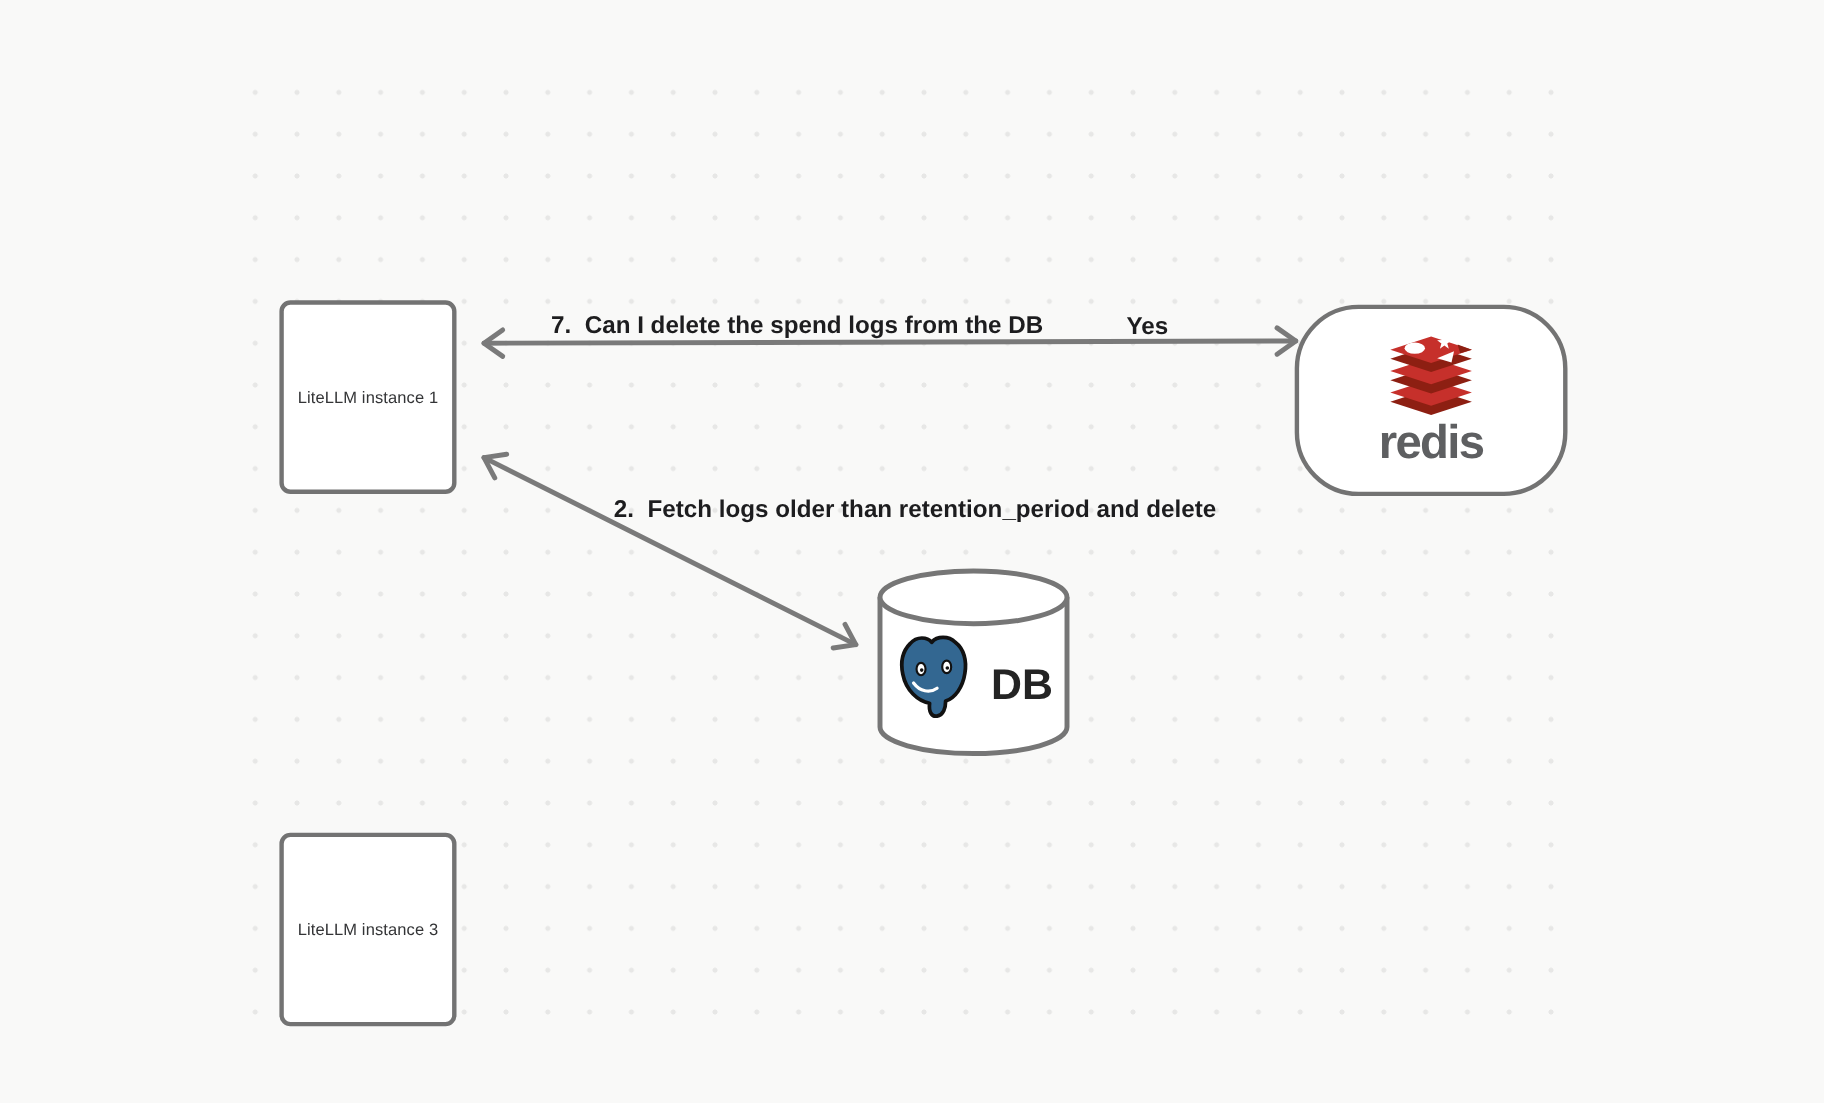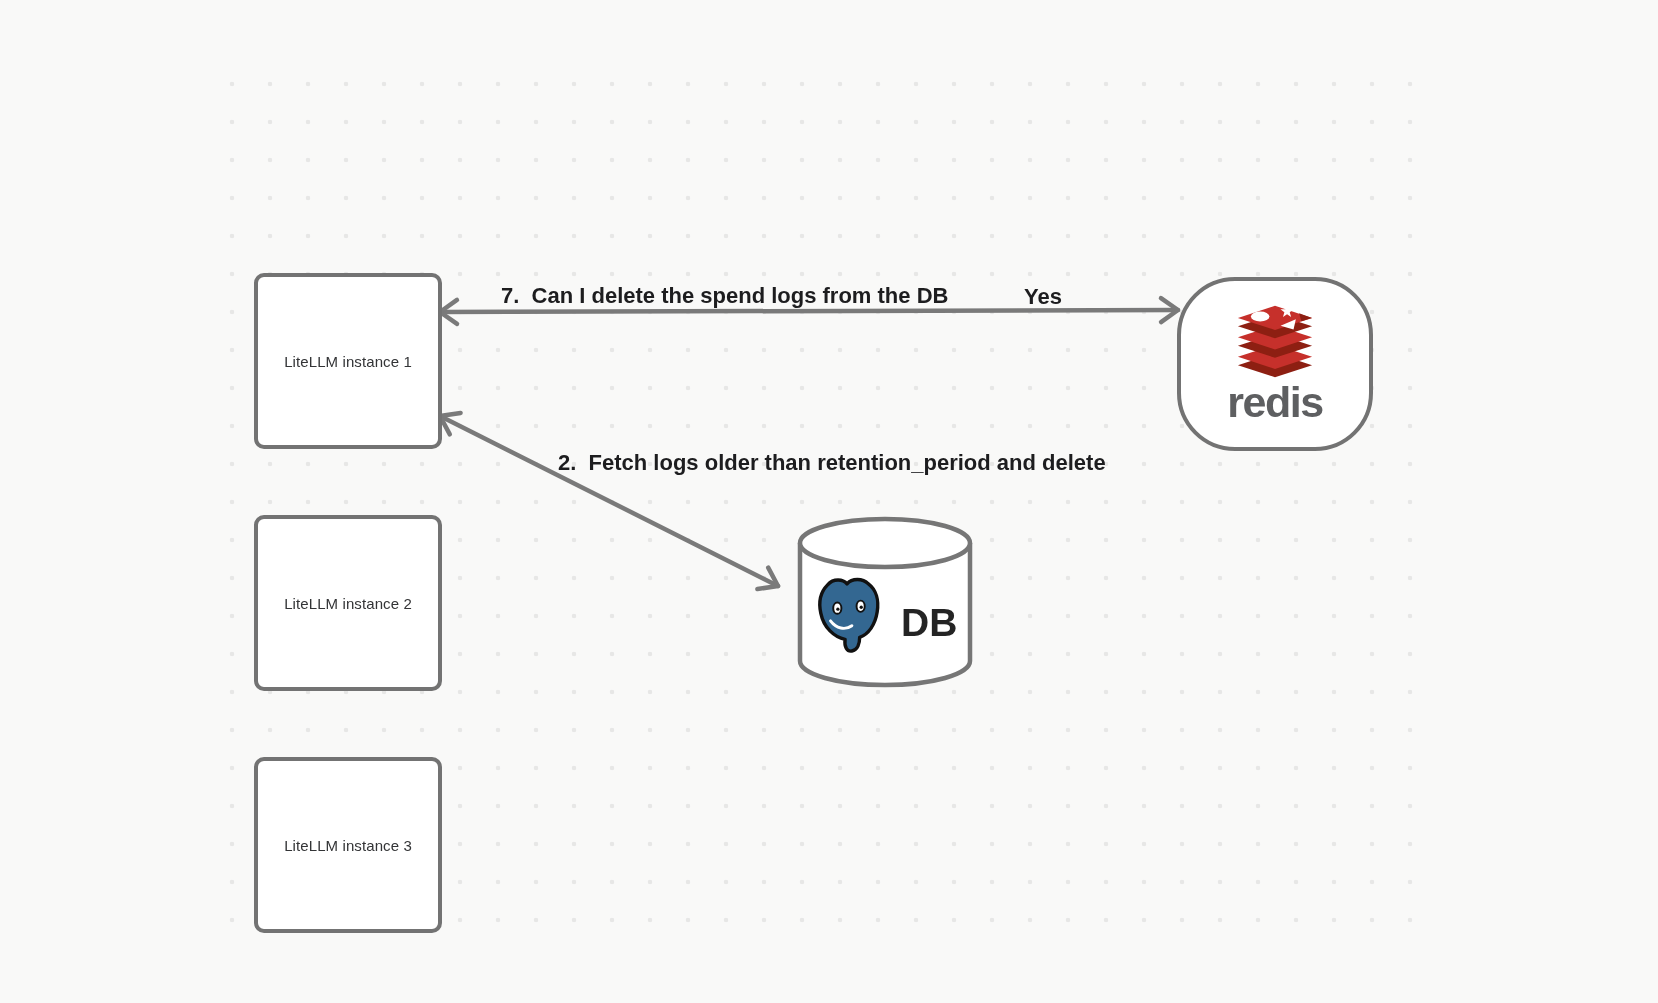--- a/index.html
+++ b/index.html
@@ -12,24 +12,24 @@
     position:absolute;left:213px;top:65px;width:1216px;height:874px;
     background-image:radial-gradient(circle,#e7e7e6 2px,rgba(231,231,230,0) 2.6px);
     background-size:38px 38px;background-position:0 0;
   }
   .wires{position:absolute;left:0;top:0;}
   .wire{stroke:#7a7a7a;stroke-width:4.5;stroke-linecap:round;}
   .node{
     position:absolute;background:#fff;border:4px solid #737373;border-radius:10px;
     display:flex;align-items:center;justify-content:center;box-sizing:border-box;
   }
-  .instance{width:188px;height:176px;left:254px;}
+  .instance{width:161px;height:176px;left:254px;}
   .node-label{font-size:15px;color:#333436;letter-spacing:.1px;}
   .redis-node{
-    position:absolute;left:1177px;top:277px;width:196px;height:174px;box-sizing:border-box;
+    position:absolute;left:1177px;top:277px;width:248px;height:174px;box-sizing:border-box;
     background:#fff;border:4px solid #737373;border-radius:58px;
     display:flex;flex-direction:column;align-items:center;justify-content:center;
   }
   .redis-word{
     font-size:43px;font-weight:700;color:#5e5f61;letter-spacing:-1.5px;line-height:1;
     margin-top:1px;
   }
   .db-group{position:absolute;left:797px;top:516px;width:176px;height:172px;}
   .cyl{position:absolute;left:0;top:0;}
   .pg{position:absolute;left:16px;top:60px;}
@@ -53,23 +53,20 @@
       <marker id="ah" viewBox="-24 -18 28 36" markerWidth="28" markerHeight="36" refX="0" refY="0" orient="auto-start-reverse" markerUnits="userSpaceOnUse">
         <path d="M-17,-12 L0,0 L-17,12" fill="none" stroke="#7a7a7a" stroke-width="4.5" stroke-linecap="round" stroke-linejoin="round"></path>
       </marker>
     </defs>
     <line class="wire" x1="440" y1="312" x2="1178" y2="310" marker-start="url(#ah)" marker-end="url(#ah)"></line>
     <line class="wire" x1="440" y1="416" x2="778" y2="586" marker-start="url(#ah)" marker-end="url(#ah)"></line>
   </svg>
 
   <div class="node instance" style="top:273px">
     <div class="node-label">LiteLLM instance 1</div>
-  </div>
-  <div class="node instance" style="top:515px">
-    <div class="node-label">LiteLLM instance 2</div>
   </div>
   <div class="node instance" style="top:757px">
     <div class="node-label">LiteLLM instance 3</div>
   </div>
 
   <div class="redis-node">
     <svg class="redis-logo" width="84" height="76" viewBox="0 0 90 82">
       <path d="M5,66 L45,53 L85,66 L45,79 Z" fill="#8d1f12"></path>
       <path d="M5,57 L45,44 L85,57 L45,70 Z" fill="#c6302b"></path>
       <path d="M5,45 L45,32 L85,45 L45,58 Z" fill="#8d1f12"></path>

